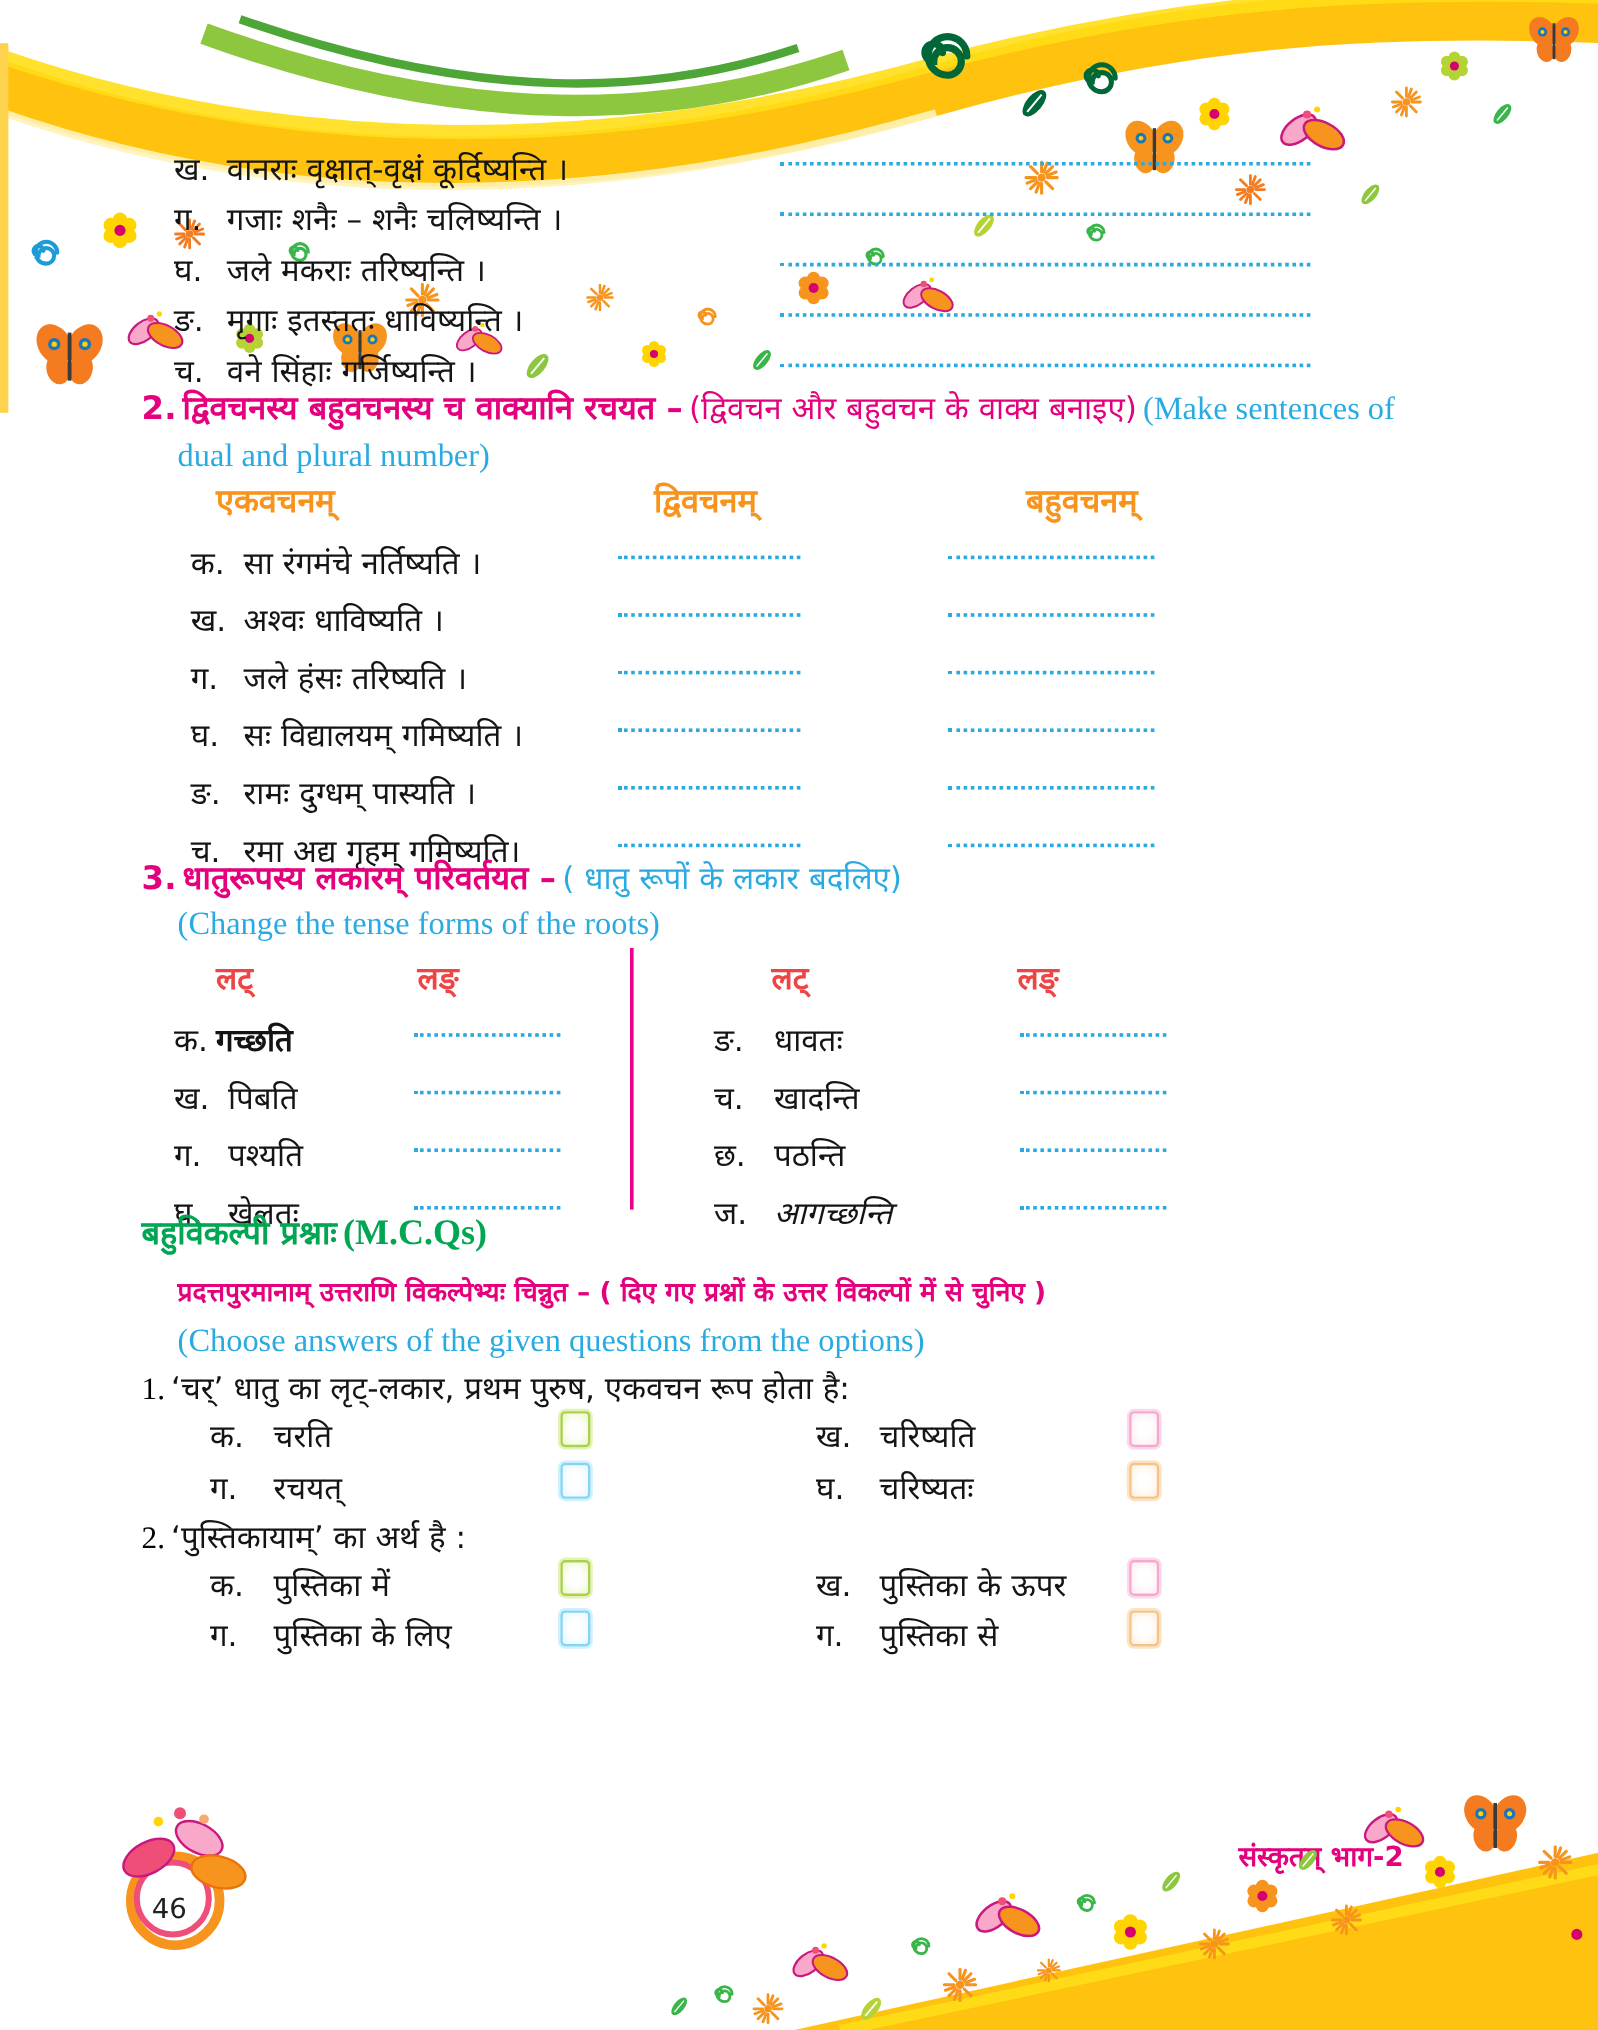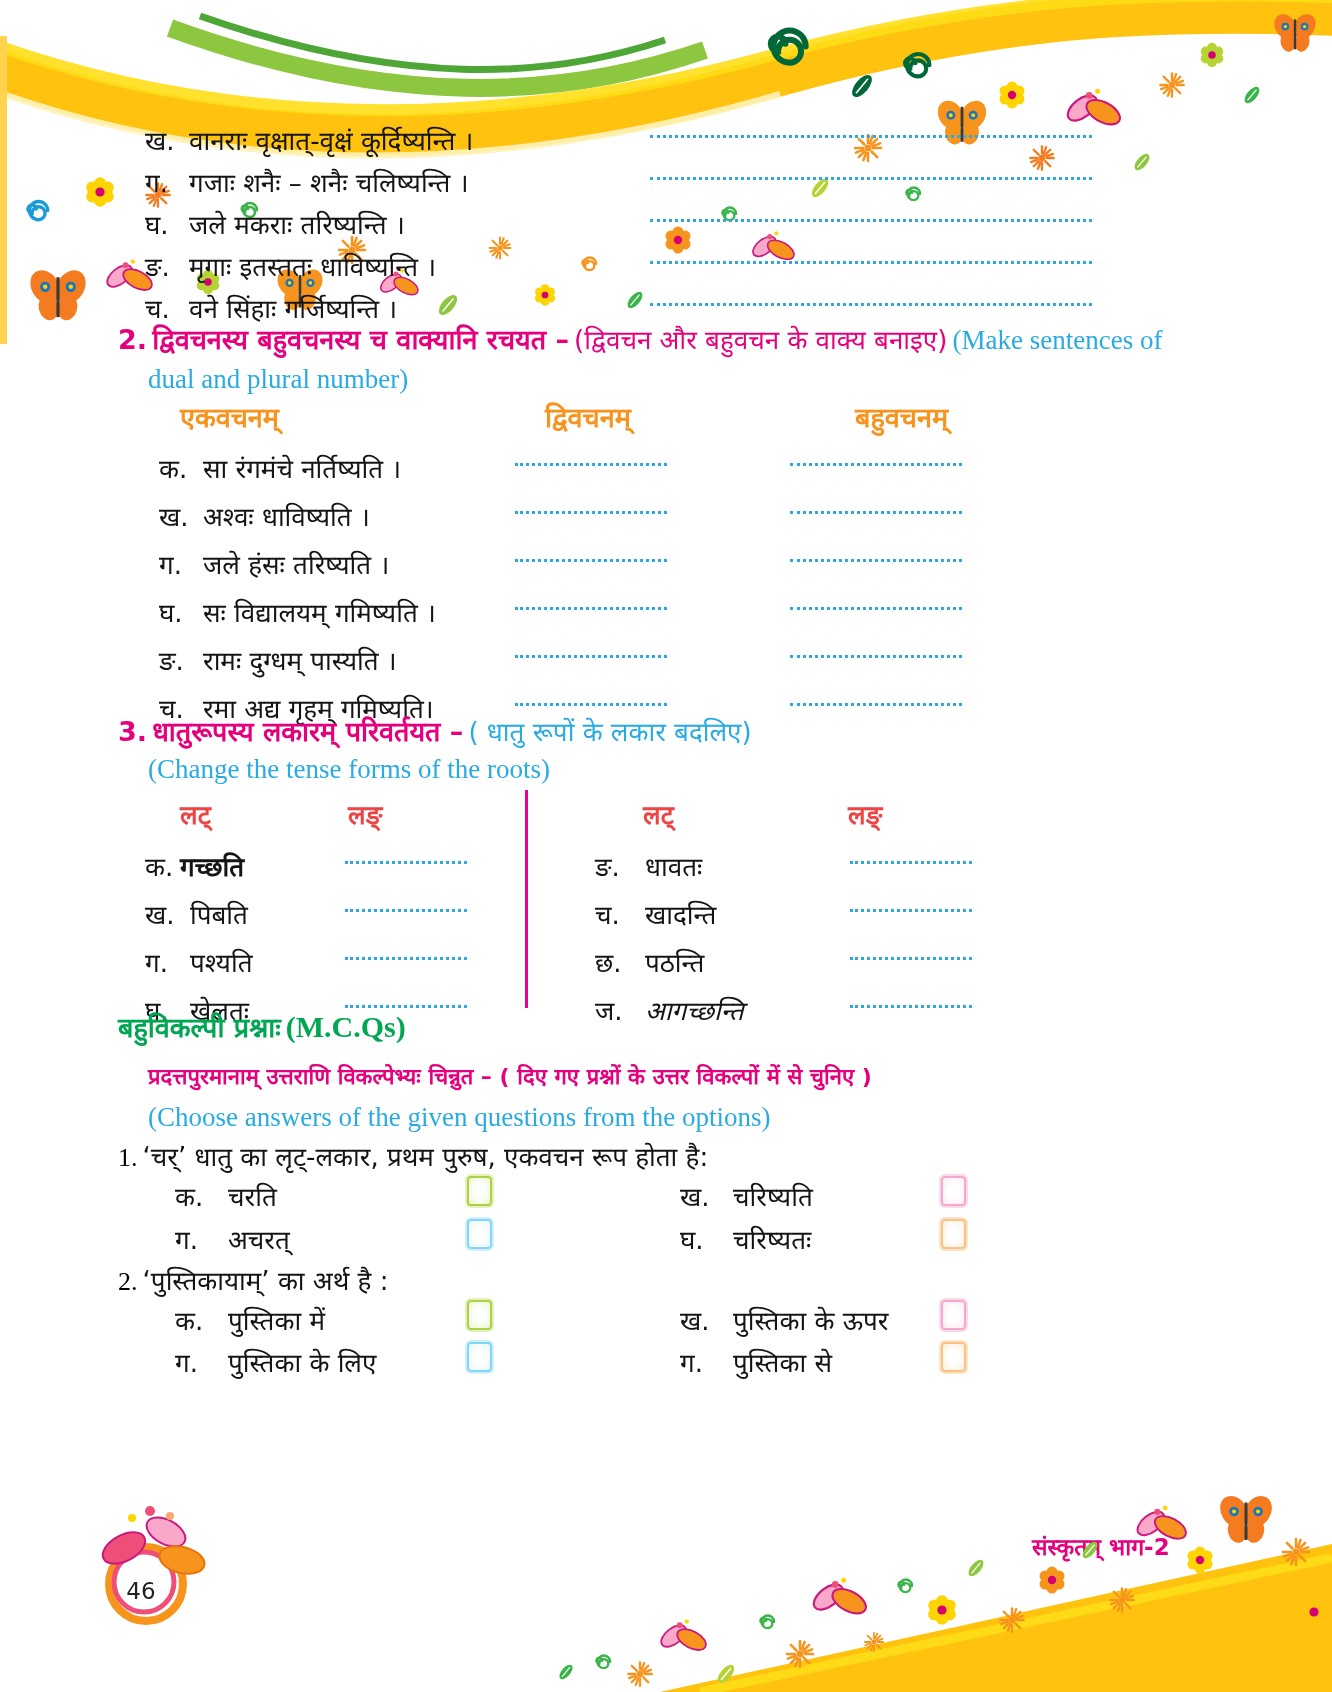--- a/index.html
+++ b/index.html
@@ -290,21 +290,21 @@
   <div class="abs" style="top:1178px; left:0; width:1332px; height:40px;">
     <span class="abs opt-lbl" style="left:175px;">क.</span>
     <span class="abs opt-txt" style="left:228px;">चरति</span>
     <span class="mcq-box box-green" style="left:467px; top:-2px;"></span>
     <span class="abs opt-lbl" style="left:680px;">ख.</span>
     <span class="abs opt-txt" style="left:733px;">चरिष्यति</span>
     <span class="mcq-box box-pink" style="left:941px; top:-2px;"></span>
   </div>
   <div class="abs" style="top:1221px; left:0; width:1332px; height:40px;">
     <span class="abs opt-lbl" style="left:175px;">ग.</span>
-    <span class="abs opt-txt" style="left:228px;">अचरत्</span>
+    <span class="abs opt-txt" style="left:228px;">रचयत्</span>
     <span class="mcq-box box-blue" style="left:467px; top:-2px;"></span>
     <span class="abs opt-lbl" style="left:680px;">घ.</span>
     <span class="abs opt-txt" style="left:733px;">चरिष्यतः</span>
     <span class="mcq-box box-orange" style="left:941px; top:-2px;"></span>
   </div>
 
   <div class="abs" style="top:1262px; left:118px;">
     <span style="font-family:'Liberation Serif','DejaVu Serif',serif; font-size:26px;">2.</span>
     <span class="dev">‘पुस्तिकायाम्’ का अर्थ है :</span>
   </div>

